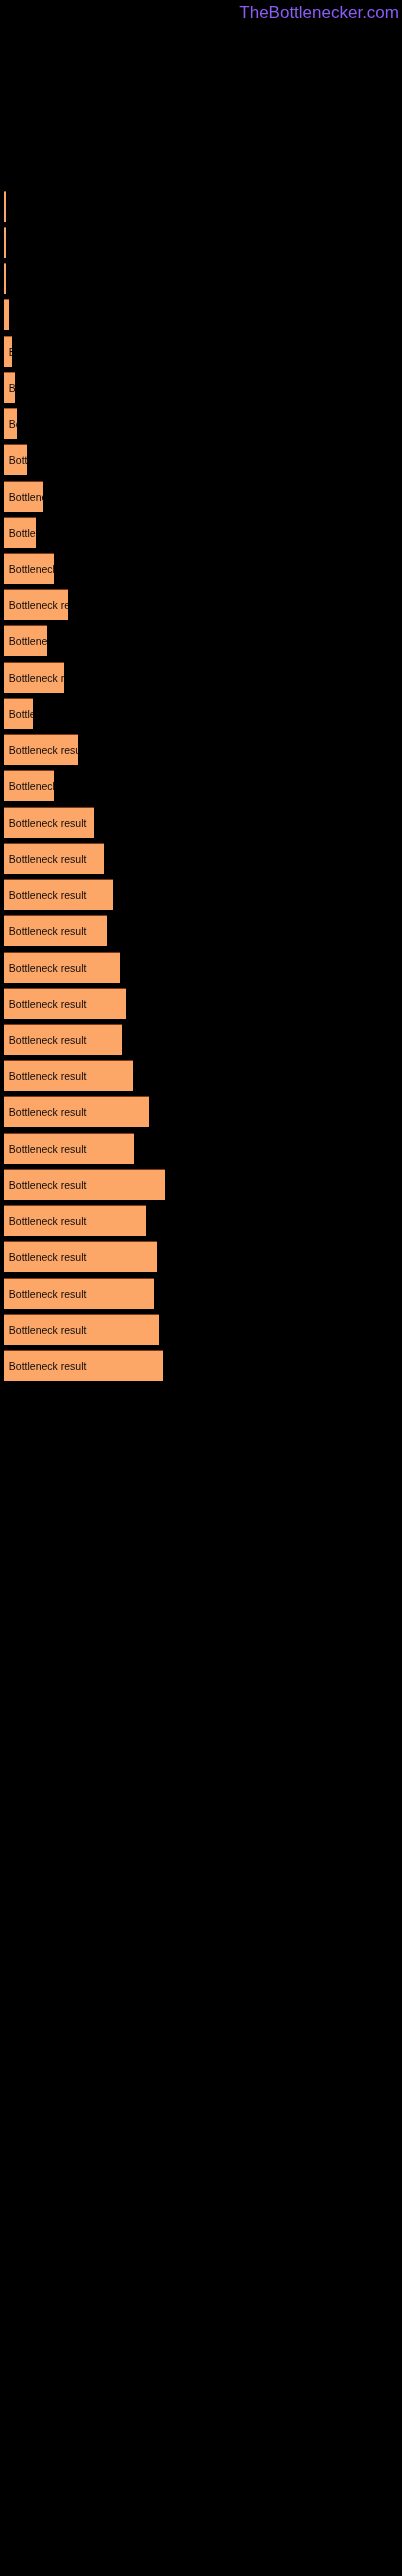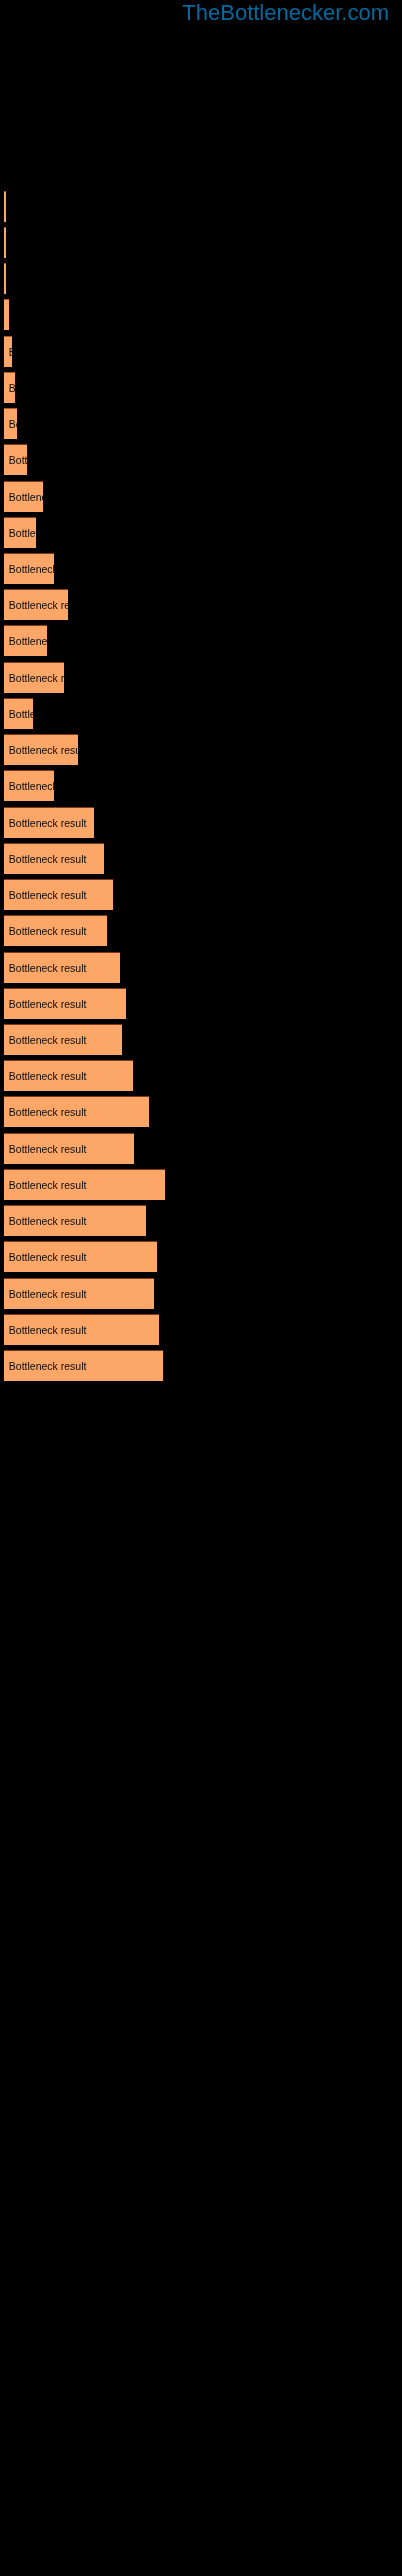--- a/index.html
+++ b/index.html
@@ -27,26 +27,26 @@
   
   #site-header {
     position: absolute;
     top: 0;
     left: 0;
     width: 403px;
     height: 29px;
   }
   #site-title {
     position: absolute;
-    right: 14px;
+    right: 4px;
     top: 1.6px;
-    font-size: 22px;
+    font-size: 17px;
     line-height: 21px;
     letter-spacing: 0px;
-    color: #0369a1;
+    color: #8b5cf6;
     white-space: nowrap;
     font-family: "Liberation Sans", sans-serif;
   }
 
   
   #chart-area {
     position: absolute;
     left: 0;
     top: 0;
     width: 403px;

